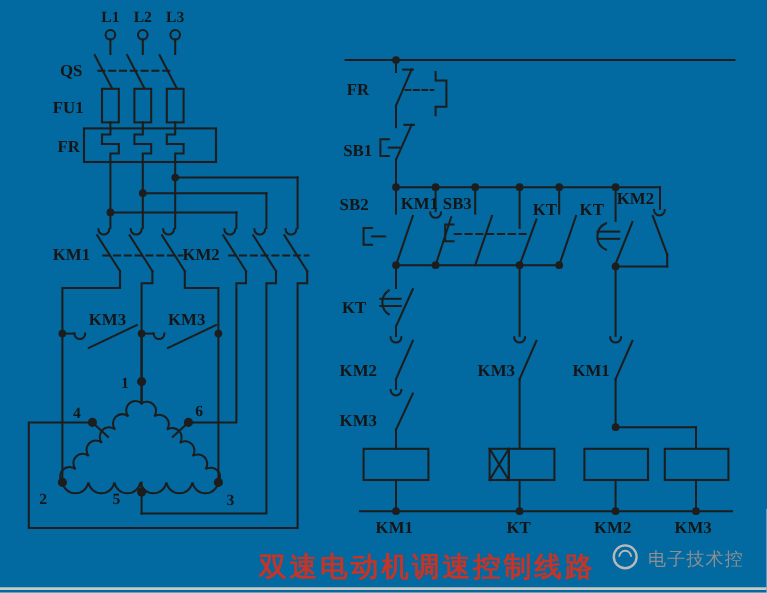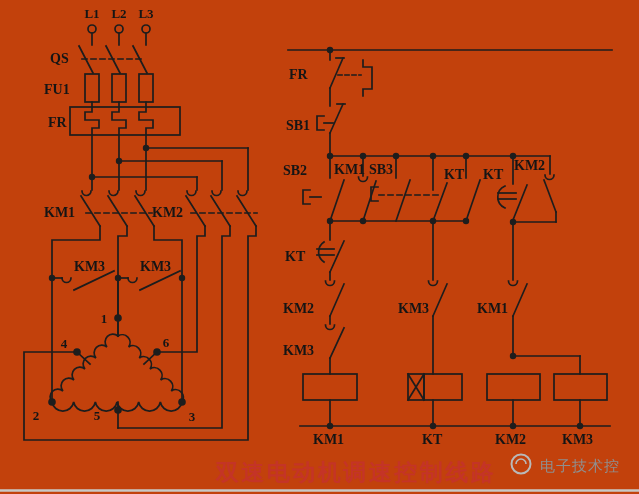--- a/index.html
+++ b/index.html
@@ -1,16 +1,16 @@
 <!DOCTYPE html>
 <html><head>
 <meta charset="utf-8">
 <style>
   html,body{margin:0;padding:0;background:#ffffff;}
-  .stage{position:relative;width:639px;height:494px;background:#c2410c;overflow:hidden;
+  .stage{position:relative;width:639px;height:494px;background:#0369a1;overflow:hidden;
          font-family:"Liberation Serif",serif;}
   svg{position:absolute;left:0;top:0;}
   .lbl{font-family:"Liberation Serif",serif;font-weight:bold;font-size:14px;fill:#151515;}
   .lbl-sm{font-family:"Liberation Serif",serif;font-weight:bold;font-size:13px;fill:#151515;}
   .title-red{font-family:"Liberation Sans",sans-serif;font-weight:bold;font-size:23px;letter-spacing:2.5px;}
   .wm-text{font-family:"Liberation Sans",sans-serif;font-size:15px;fill:#8f8f8f;letter-spacing:1px;}
 </style>
 </head>
 <body>
 

